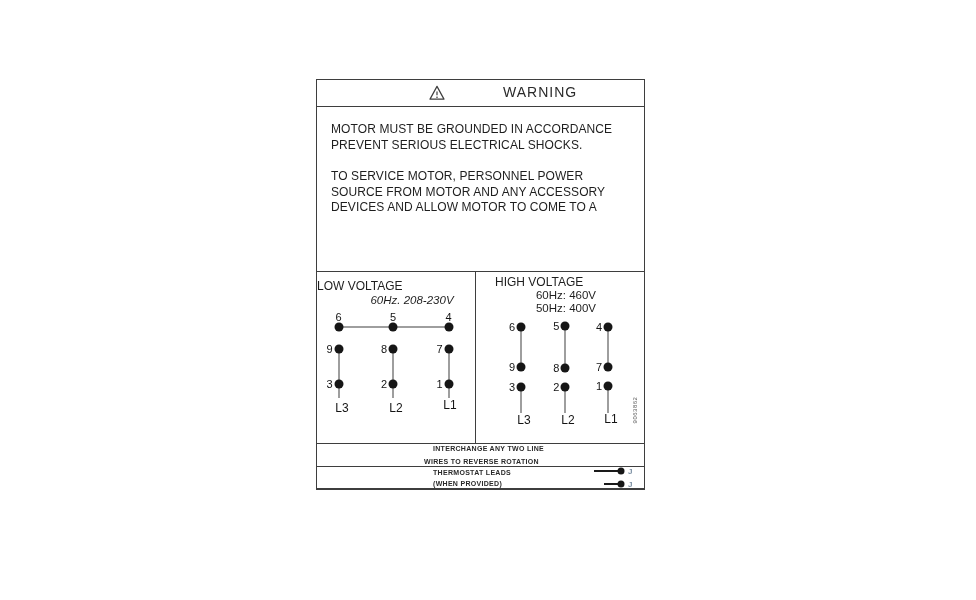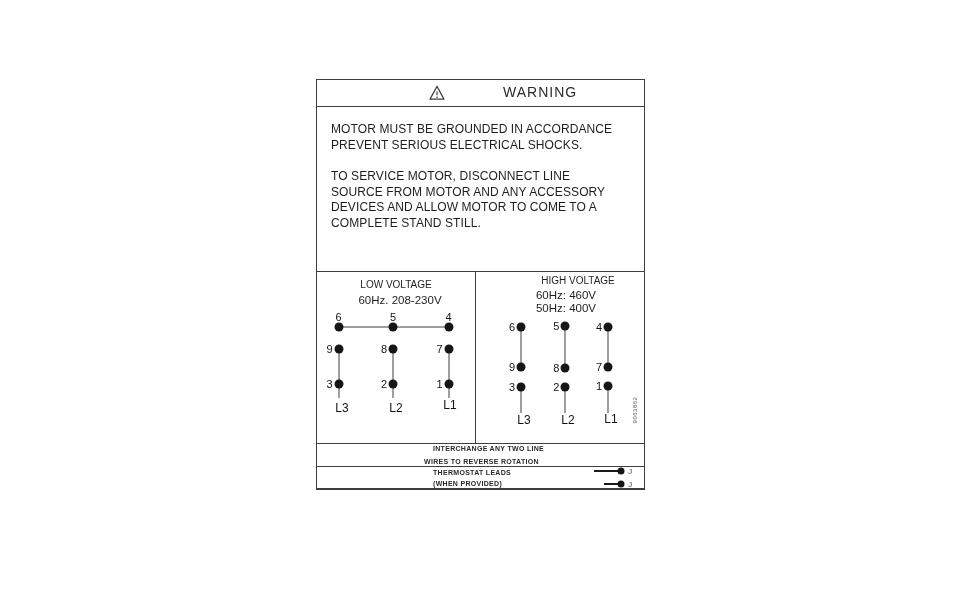--- a/index.html
+++ b/index.html
@@ -10,21 +10,21 @@
   .label{
     position:absolute;left:316px;top:79px;width:329px;height:411px;
     border:1px solid #3e3e3e;border-bottom-width:2px;box-sizing:border-box;background:#fff;
   }
   .hline{position:absolute;left:0;right:0;height:1px;background:#3e3e3e;}
   .vline{position:absolute;width:1px;background:#3e3e3e;}
   .warn-title{position:absolute;left:158px;top:4px;font-size:14px;letter-spacing:1px;color:#2a2a2a;margin-left:28px;}
   .warn-icon{position:absolute;left:111px;top:4px;width:18px;height:18px;}
   .body-text{position:absolute;left:14px;top:42px;font-size:12px;line-height:15.6px;letter-spacing:0.1px;color:#1e1e1e;}
   .para2{margin-top:16px;}
-  .sec-title{position:absolute;font-size:10px;color:#1e1e1e;text-align:center;}
+  .sec-title{position:absolute;font-size:12px;color:#1e1e1e;}
   .sec-sub{position:absolute;font-size:11.5px;color:#1e1e1e;text-align:center;}
   .dot{position:absolute;width:9px;height:9px;border-radius:50%;background:#161616;transform:translate(-50%,-50%);}
   .wv{position:absolute;width:2px;background:#9e9e9e;transform:translateX(-50%);}
   .wh{position:absolute;height:2px;background:#9e9e9e;}
   .tnum{position:absolute;font-size:11px;color:#141414;}
   .tnum.above{transform:translate(-50%,-100%);}
   .tnum.left{transform:translate(-100%,-50%);}
   .lbl{position:absolute;font-size:12px;color:#141414;transform:translate(-50%,-50%);}
   .partnum{position:absolute;left:318px;top:330px;font-size:6px;color:#555;
     transform:translate(-50%,-50%) rotate(-90deg);letter-spacing:0.5px;white-space:nowrap;}
@@ -44,31 +44,30 @@
       <line x1="12" y1="10" x2="12" y2="15" stroke="#3e3e3e" stroke-width="1.6"></line>
       <circle cx="12" cy="17.6" r="1.1" fill="#3e3e3e"></circle>
     </svg>
   </span>
   <span class="warn-title">WARNING</span>
   <div class="hline" style="top:26px;"></div>
 
   <div class="body-text">
     <div>MOTOR MUST BE GROUNDED IN ACCORDANCE</div>
     <div>PREVENT SERIOUS ELECTRICAL SHOCKS.</div>
-    <div class="para2">TO SERVICE MOTOR, DISCONNECT LINE</div>
+    <div class="para2">TO SERVICE MOTOR, PERSONNEL POWER</div>
     <div>SOURCE FROM MOTOR AND ANY ACCESSORY</div>
     <div>DEVICES AND ALLOW MOTOR TO COME TO A</div>
-    <div>COMPLETE STAND STILL.</div>
   </div>
 
   <div class="hline" style="top:191px;"></div>
   <div class="vline" style="left:158px;top:191px;height:172px;"></div>
 
   <div class="sec-title" style="left:0px;top:199px;width:158px;">LOW VOLTAGE</div>
-  <div class="sec-sub" style="left:4px;top:214px;width:158px;">60Hz. 208-230V</div>
+  <div class="sec-sub" style="left:16px;top:214px;width:158px;font-style:italic;">60Hz. 208-230V</div>
 
   <div class="wh" style="left:21px;top:246px;width:111px;"></div>
   <div class="wv" style="left:21.5px;top:269px;height:49px;"></div>
   <div class="wv" style="left:76px;top:269px;height:49px;"></div>
   <div class="wv" style="left:131.5px;top:269px;height:49px;"></div>
 
   <span class="tnum above" style="left:21.5px;top:243px;">6</span>
   <span class="tnum above" style="left:76px;top:243px;">5</span>
   <span class="tnum above" style="left:131.5px;top:243px;">4</span>
   <span class="dot" style="left:21.5px;top:247px;"></span>

